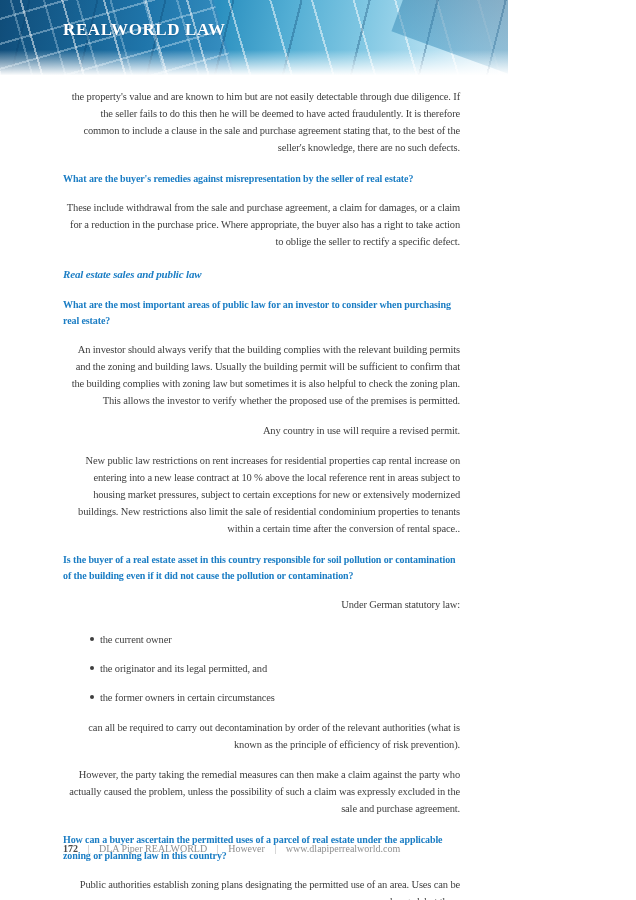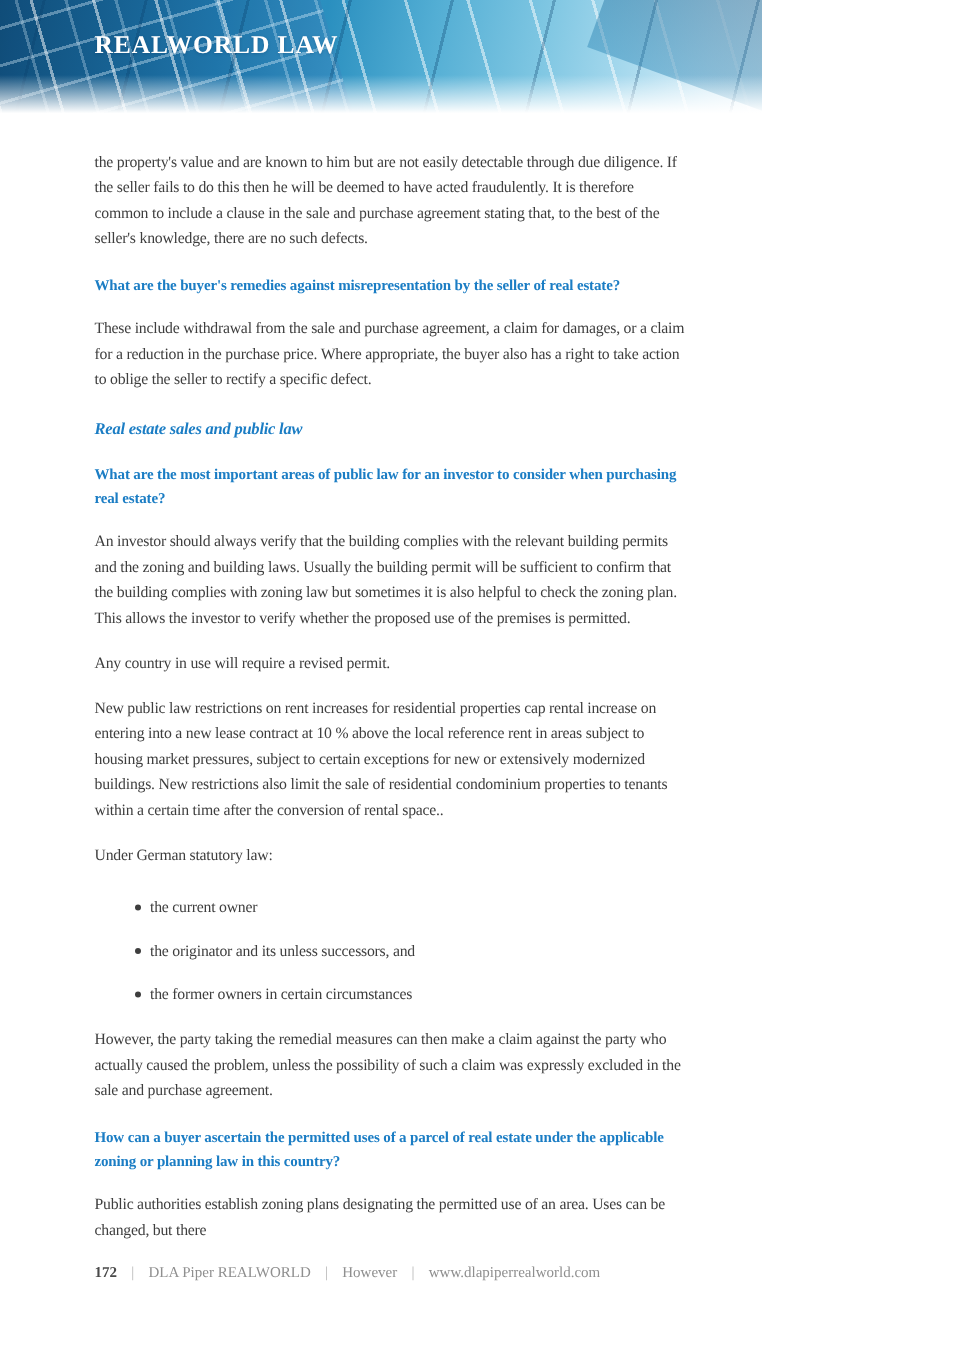--- a/index.html
+++ b/index.html
@@ -57,21 +57,21 @@
     text-shadow: 0 1px 2px rgba(0,40,80,0.25);
   }
 
   
   .content {
     padding: 8px 48px 0 63px;
     font-size: 10.5px;
     line-height: 17px;
     letter-spacing: -0.15px;
   }
-  .content p { margin: 12px 0 13px 0; }
+  .content p { margin: 0 0 13px 0; text-align: right; }
   .content h2 {
     color: #1b7dc4;
     font-size: 10px;
     font-weight: bold;
     line-height: 16px;
     margin: 15px 0 12px 0;
     letter-spacing: -0.1px;
   }
   .content h3.section-title {
     color: #1b7dc4;
@@ -131,28 +131,30 @@
     <h2>What are the buyer's remedies against misrepresentation by the seller of real estate?</h2>
     <p>These include withdrawal from the sale and purchase agreement, a claim for damages, or a claim for a reduction in the purchase price. Where appropriate, the buyer also has a right to take action to oblige the seller to rectify a specific defect.</p>
 
     <h3 class="section-title">Real estate sales and public law</h3>
 
     <h2>What are the most important areas of public law for an investor to consider when purchasing real estate?</h2>
     <p>An investor should always verify that the building complies with the relevant building permits and the zoning and building laws. Usually the building permit will be sufficient to confirm that the building complies with zoning law but sometimes it is also helpful to check the zoning plan. This allows the investor to verify whether the proposed use of the premises is permitted.</p>
     <p>Any country in use will require a revised permit.</p>
     <p>New public law restrictions on rent increases for residential properties cap rental increase on entering into a new lease contract at 10 % above the local reference rent in areas subject to housing market pressures, subject to certain exceptions for new or extensively modernized buildings. New restrictions also limit the sale of residential condominium properties to tenants within a certain time after the conversion of rental space..</p>
 
+    <h2>Is the buyer of a real estate asset in this country responsible for soil pollution or contamination of the building even if it did not cause the pollution or contamination?</h2>
     <p>Under German statutory law:</p>
 
     <ul>
       <li>the current owner</li>
-      <li>the originator and its unless successors, and</li>
+      <li>the originator and its legal permitted, and</li>
       <li>the former owners in certain circumstances</li>
     </ul>
 
+    <p>can all be required to carry out decontamination by order of the relevant authorities (what is known as the principle of efficiency of risk prevention).</p>
     <p>However, the party taking the remedial measures can then make a claim against the party who actually caused the problem, unless the possibility of such a claim was expressly excluded in the sale and purchase agreement.</p>
 
     <h2>How can a buyer ascertain the permitted uses of a parcel of real estate under the applicable zoning or planning law in this country?</h2>
     <p>Public authorities establish zoning plans designating the permitted use of an area. Uses can be changed, but there</p>
   </main>
 
   <footer class="footer">
     <span class="pg">172</span>
     <span class="sep">|</span>
     <span>DLA Piper REALWORLD</span>

